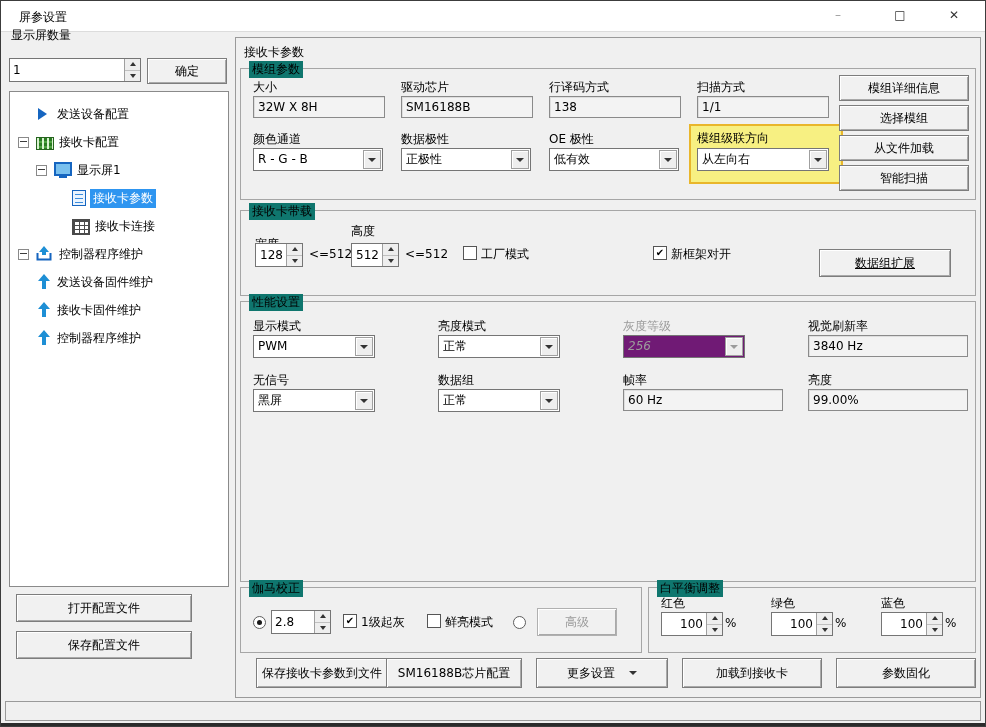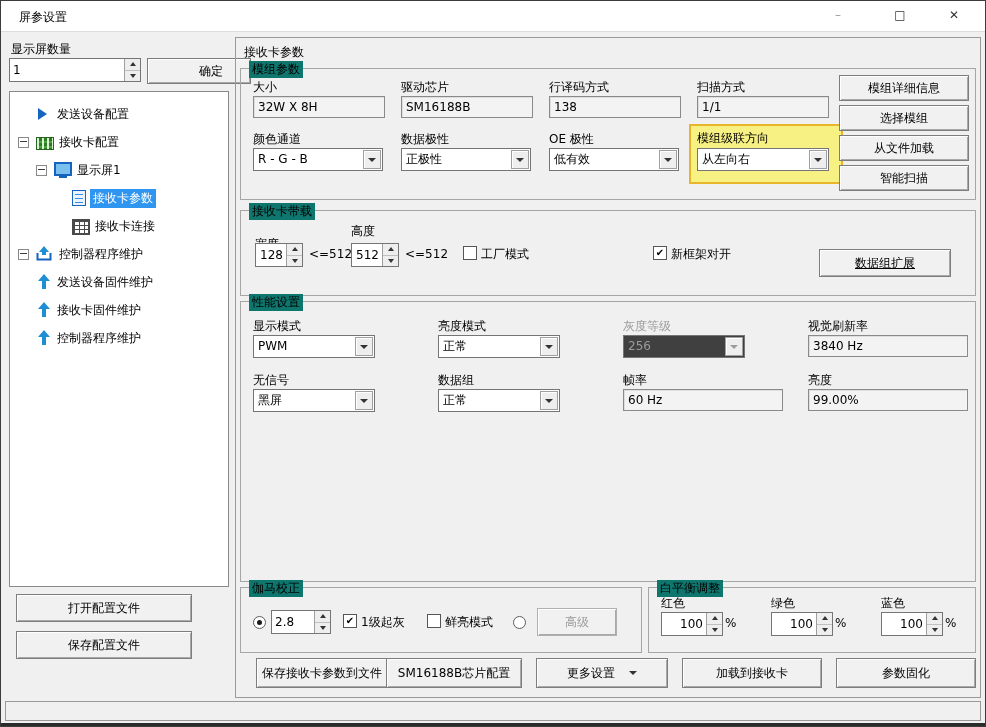--- a/index.html
+++ b/index.html
@@ -18,21 +18,21 @@
   .btn{position:absolute;background:#f1f1f1;border:1px solid #7d7d7d;
        box-shadow:inset 1px 1px 0 #ffffff,inset -1px -1px 0 #a9a9a9;
        display:flex;align-items:center;justify-content:center;white-space:nowrap;cursor:default;}
   .btn.disabled{color:#9b9b9b;border-color:#b0b0b0;}
   .tfield{position:absolute;height:20px;line-height:20px;border:1px solid #8a8a8a;background:#f3f3f3;
           padding:0 4px;box-shadow:inset 1px 1px 0 #dedede;white-space:nowrap;overflow:hidden;}
   .combo{position:absolute;height:21px;border:1px solid #757575;background:#fff;}
   .combo .val{position:absolute;left:4px;top:0;line-height:20px;white-space:nowrap;}
   .combo .arrow-btn{position:absolute;right:1px;top:1px;width:16px;bottom:1px;background:#eeeeee;
           border:1px solid #9f9f9f;box-shadow:inset 1px 1px 0 #fff;display:flex;align-items:center;justify-content:center;}
-  .combo.disabled{background:#404040;}
+  .combo.disabled{background:#701a75;font-style:italic;}
   .combo.disabled .val{color:#9b9b9b;}
   .tri{width:0;height:0;border-left:4px solid transparent;border-right:4px solid transparent;border-top:4px solid #333;}
   .combo.disabled .tri{border-top-color:#9b9b9b;}
   .spin{position:absolute;height:22px;border:1px solid #757575;background:#fff;display:flex;}
   .spin input{flex:1;min-width:0;border:none;outline:none;background:#fff;font:inherit;padding:0 3px;}
   .spin input.right{text-align:right;}
   .spin .btns{width:15px;display:flex;flex-direction:column;border-left:1px solid #9f9f9f;}
   .spin .sb{flex:1;background:#eeeeee;border-bottom:1px solid #c0c0c0;display:flex;align-items:center;justify-content:center;}
   .spin .sb:last-child{border-bottom:none;}
   .spin .sb .t{width:0;height:0;border-left:3px solid transparent;border-right:3px solid transparent;}
@@ -71,33 +71,33 @@
 
 <div class="window">
 
   <div class="titlebar">
     <span class="title">屏参设置</span>
     <span class="win-btn min">–</span>
     <span class="win-btn max">□</span>
     <span class="win-btn close">✕</span>
   </div>
 
-  <span class="lbl" style="left:10px;top:40px;text-align:right;">显示屏数量</span>
+  <span class="lbl" style="left:10px;top:26px;text-align:right;">显示屏数量</span>
   <div class="spin" style="left:8px;top:57px;width:130px;">
     <input value="1" style="">
     <div class="btns">
       <div class="sb">
           <span class="t up"></span>
         </div>
       <div class="sb">
           <span class="t down"></span>
         </div>
     </div>
   </div>
-  <div class="btn" style="left:146px;top:57px;width:78px;height:24px;padding-left:24px;">
+  <div class="btn" style="left:146px;top:57px;width:78px;height:24px;">
     <span>确定</span>
   </div>
 
   <div class="tree-box">
     <div class="tree-row" style="top:8px;">
       <span class="icon icon-play" style="left:28px;"></span>
       <span class="tree-label" style="left:44px;">发送设备配置</span>
     </div>
     <div class="tree-row" style="top:36px;">
       <span class="expander" style="left:8px;"></span>

